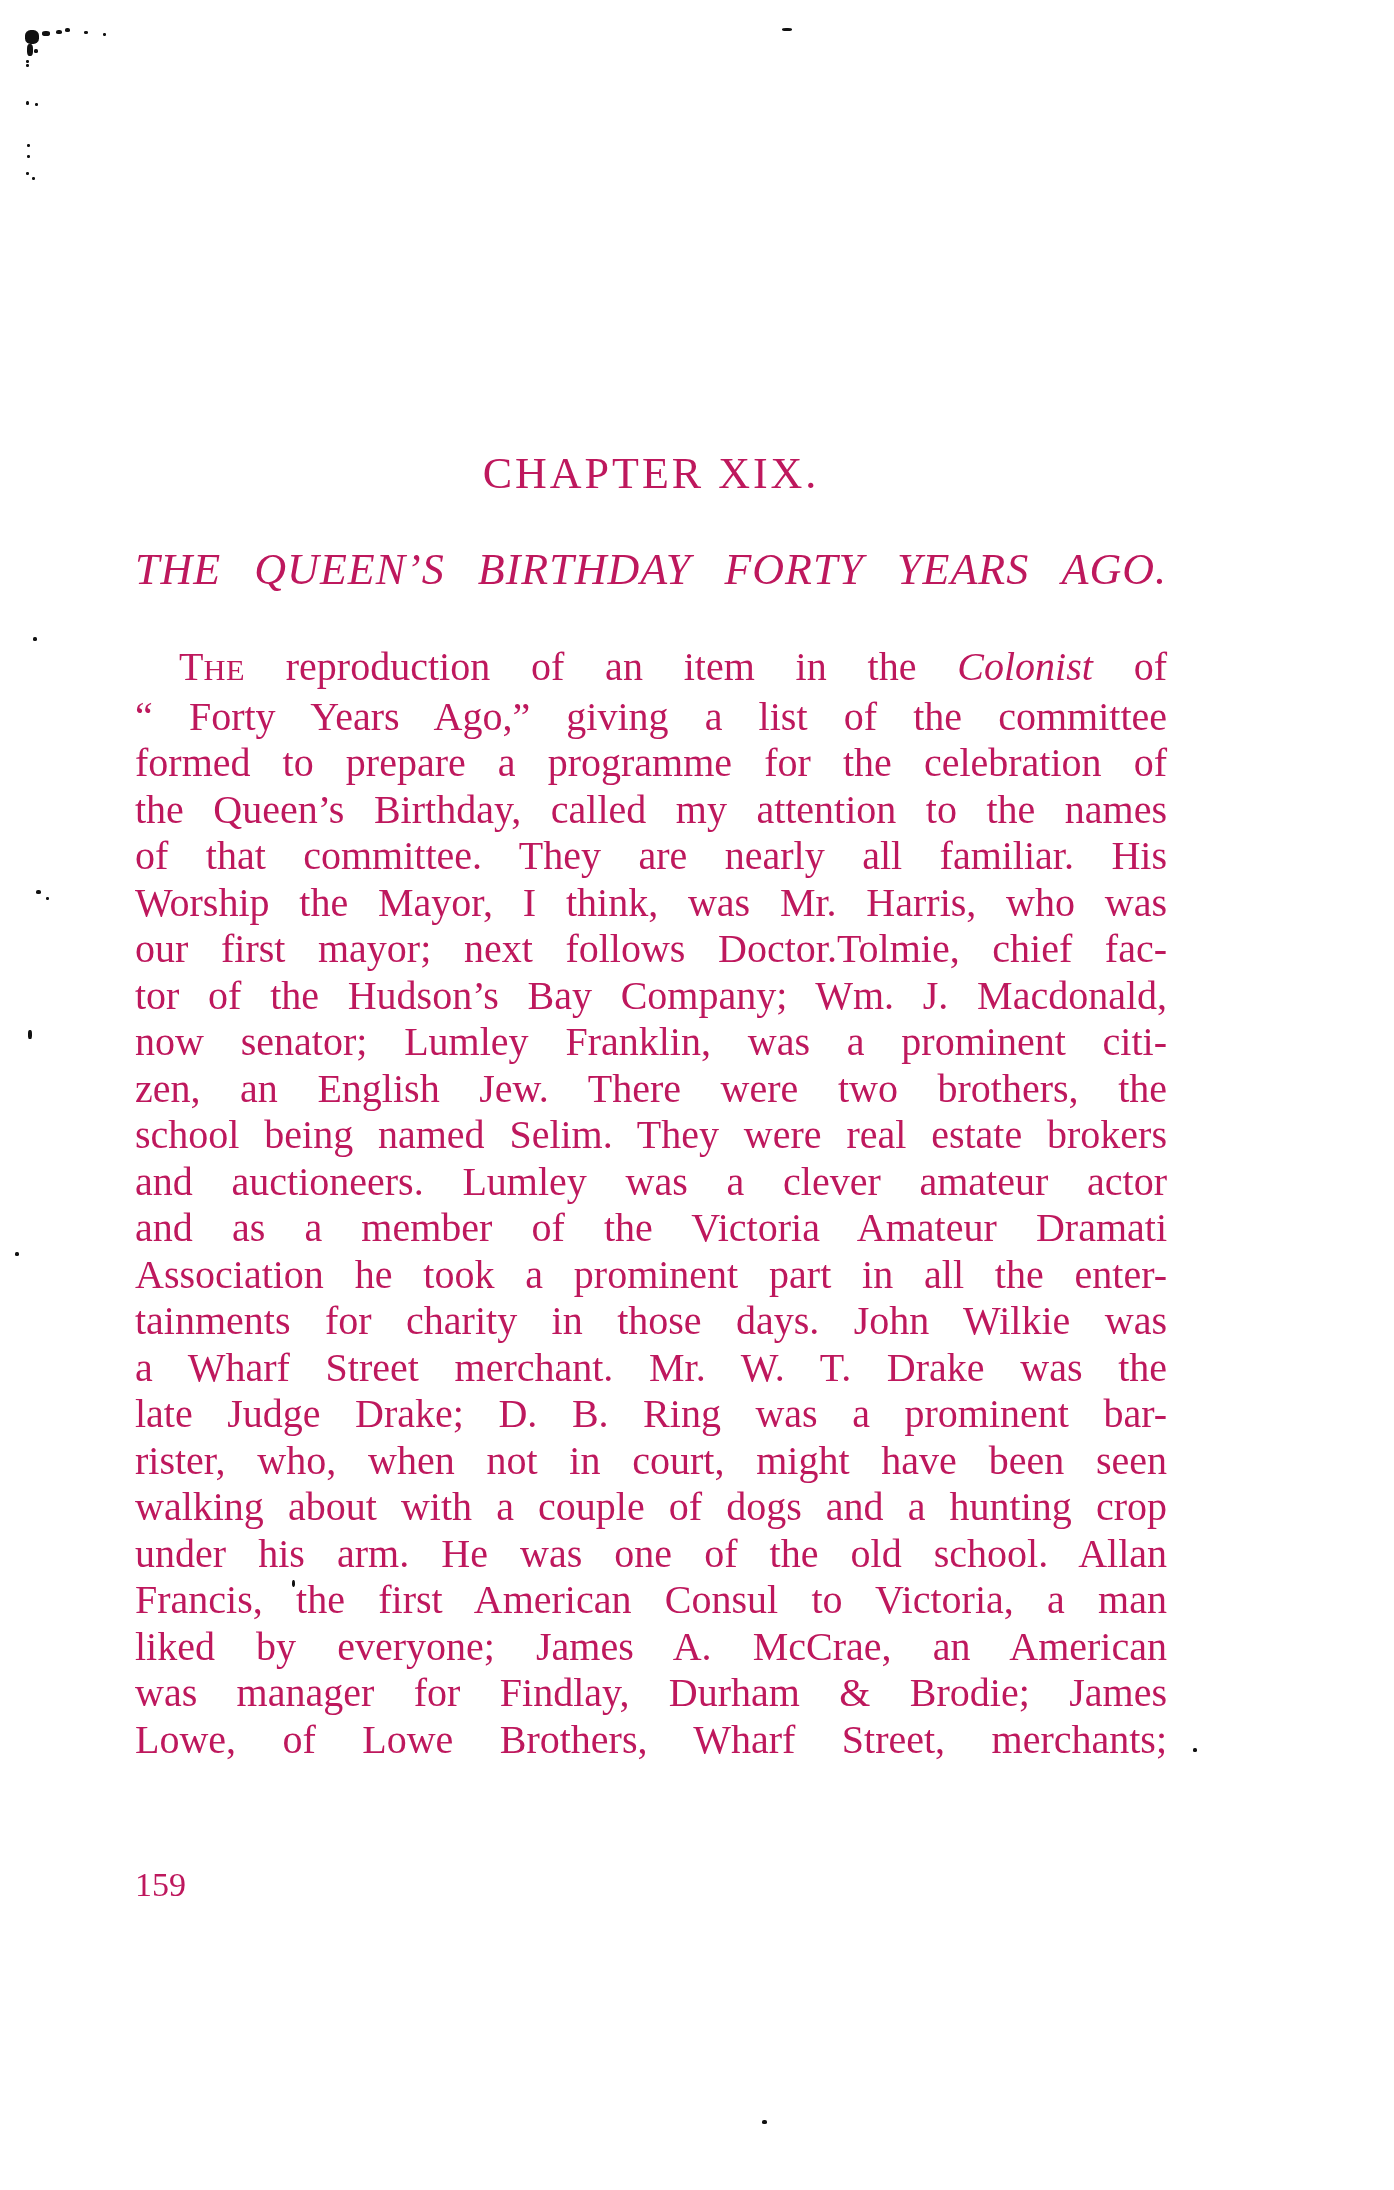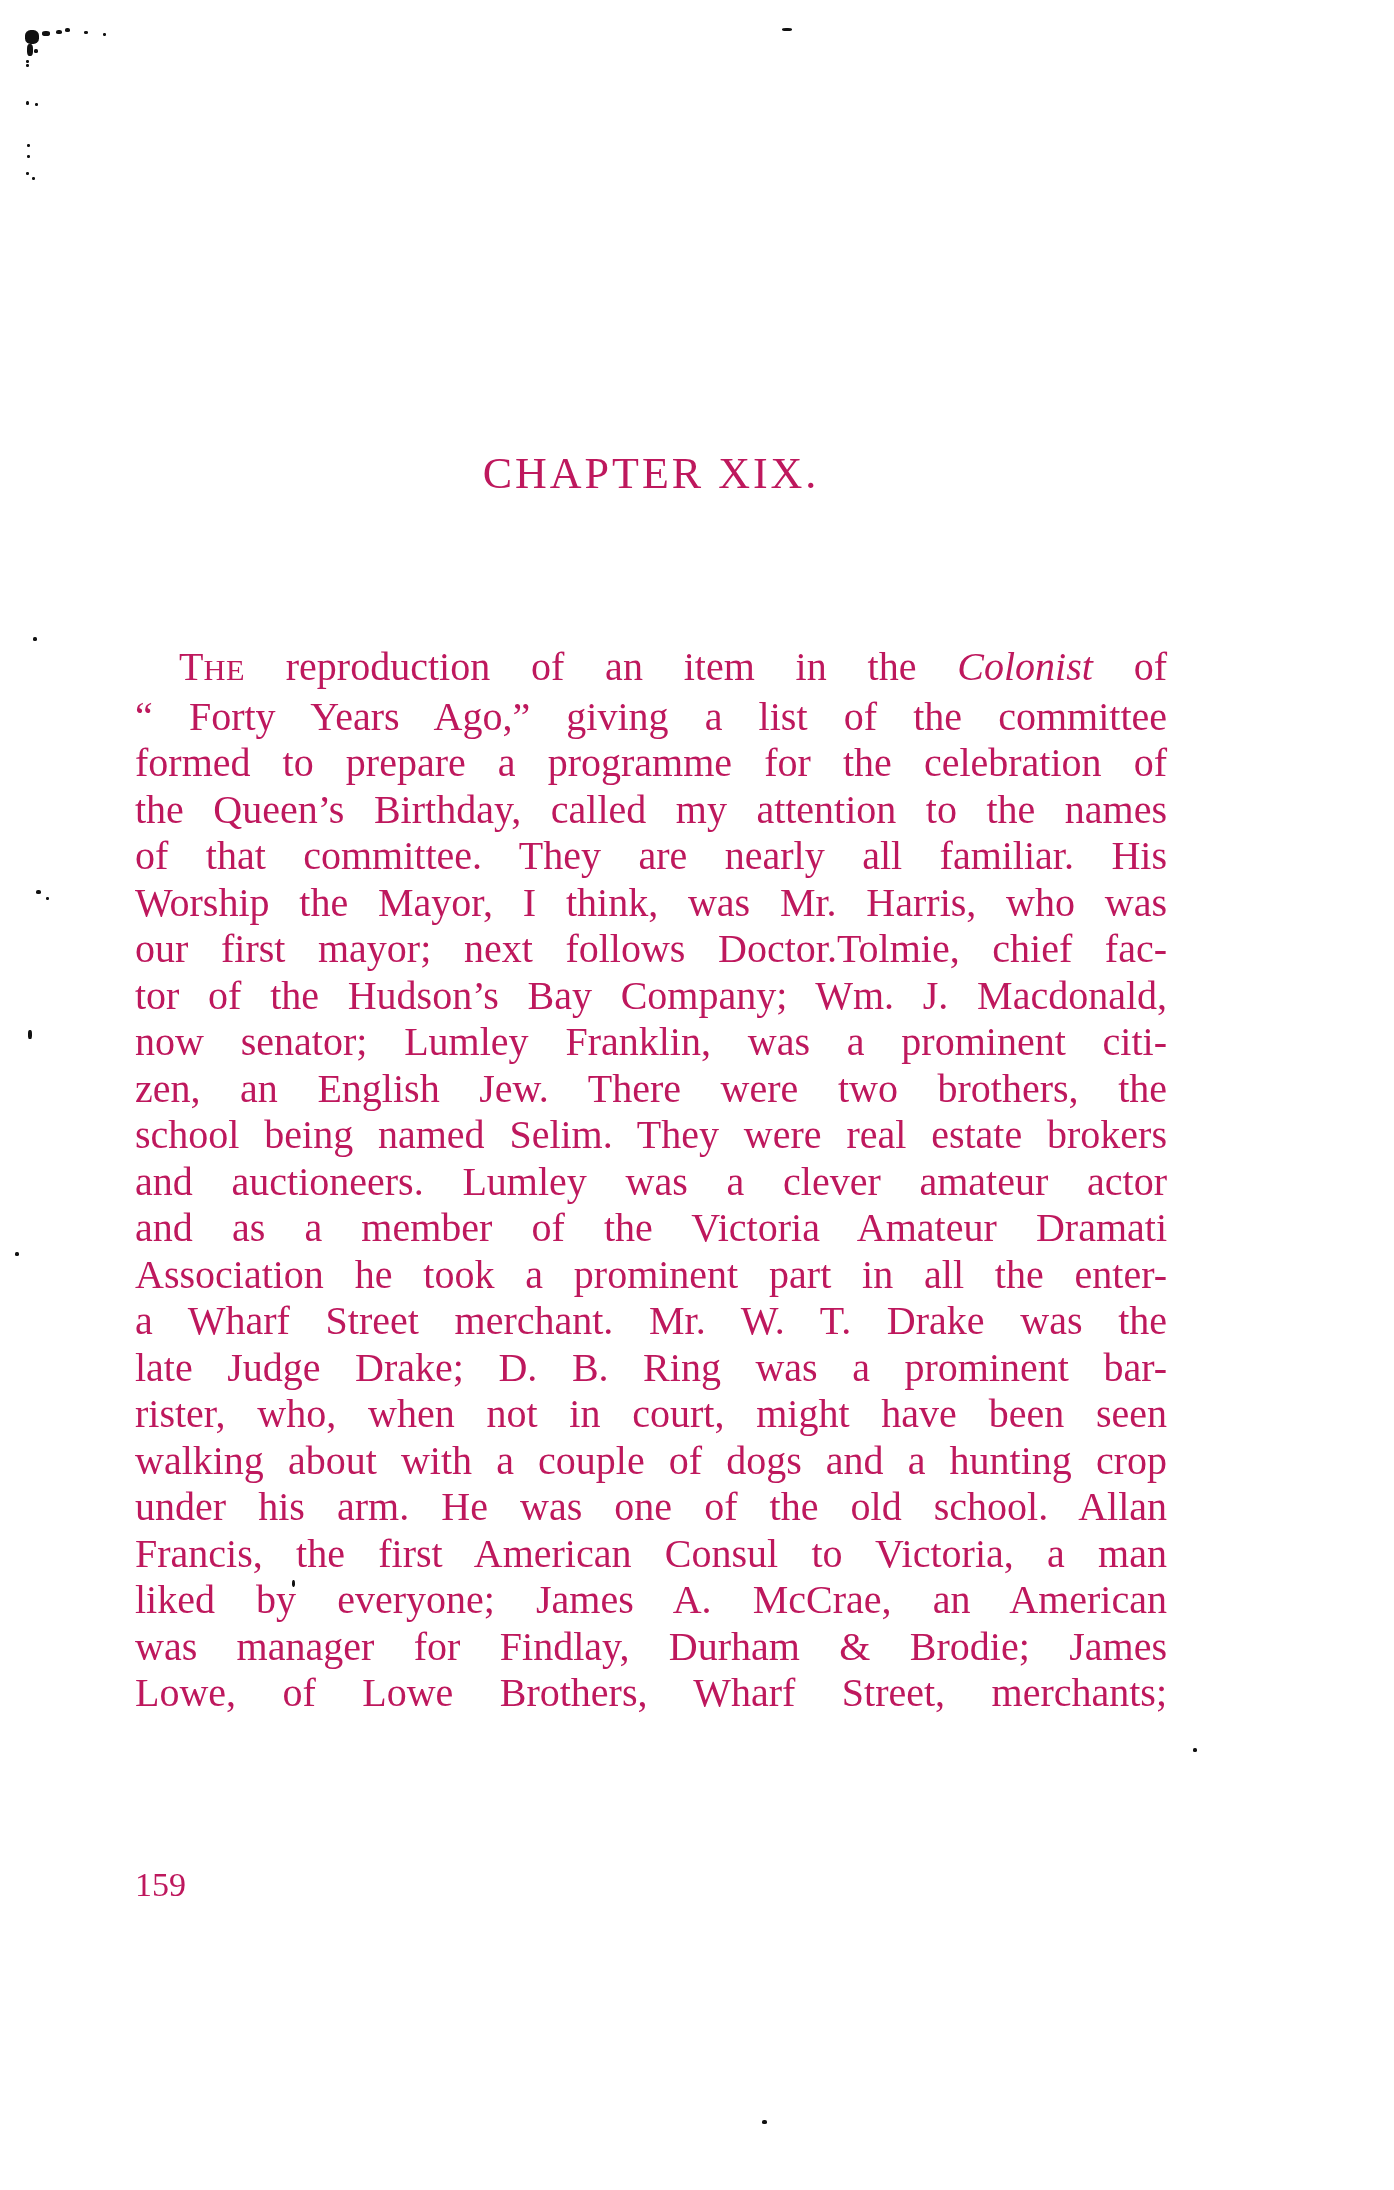--- a/index.html
+++ b/index.html
@@ -71,36 +71,38 @@
     background: #111111;
     border-radius: 40%;
   }
 </style>
 </head>
 <body>
 
 <div class="page">
   <div class="chapter-heading">CHAPTER XIX.</div>
 
+  <div class="chapter-title">THE QUEEN’S BIRTHDAY FORTY YEARS AGO.</div>
 
   <div class="body-text">
       <div class="line indent"><span class="seg n">T</span><span class="seg sc">HE</span><span class="seg n"> reproduction of an item in the </span><span class="seg i">Colonist</span><span class="seg n"> of</span></div>
       <div class="line"><span class="seg n">“ Forty Years Ago,” giving a list of the committee</span></div>
       <div class="line"><span class="seg n">formed to prepare a programme for the celebration of</span></div>
       <div class="line"><span class="seg n">the Queen’s Birthday, called my attention to the names</span></div>
       <div class="line"><span class="seg n">of that committee. They are nearly all familiar. His</span></div>
       <div class="line"><span class="seg n">Worship the Mayor, I think, was Mr. Harris, who was</span></div>
       <div class="line"><span class="seg n">our first mayor; next follows Doctor.Tolmie, chief fac-</span></div>
       <div class="line"><span class="seg n">tor of the Hudson’s Bay Company; Wm. J. Macdonald,</span></div>
       <div class="line"><span class="seg n">now senator; Lumley Franklin, was a prominent citi-</span></div>
       <div class="line"><span class="seg n">zen, an English Jew. There were two brothers, the</span></div>
       <div class="line"><span class="seg n">school being named Selim. They were real estate brokers</span></div>
       <div class="line"><span class="seg n">and auctioneers. Lumley was a clever amateur actor</span></div>
       <div class="line"><span class="seg n">and as a member of the Victoria Amateur Dramati</span></div>
       <div class="line"><span class="seg n">Association he took a prominent part in all the enter-</span></div>
+      <div class="line"><span class="seg n">tainments for charity in those days. John Wilkie was</span></div>
       <div class="line"><span class="seg n">a Wharf Street merchant. Mr. W. T. Drake was the</span></div>
       <div class="line"><span class="seg n">late Judge Drake; D. B. Ring was a prominent bar-</span></div>
       <div class="line"><span class="seg n">rister, who, when not in court, might have been seen</span></div>
       <div class="line"><span class="seg n">walking about with a couple of dogs and a hunting crop</span></div>
       <div class="line"><span class="seg n">under his arm. He was one of the old school. Allan</span></div>
       <div class="line"><span class="seg n">Francis, the first American Consul to Victoria, a man</span></div>
       <div class="line"><span class="seg n">liked by everyone; James A. McCrae, an American</span></div>
       <div class="line"><span class="seg n">was manager for Findlay, Durham &amp; Brodie; James</span></div>
       <div class="line"><span class="seg n">Lowe, of Lowe Brothers, Wharf Street, merchants;</span></div>
     </div>

